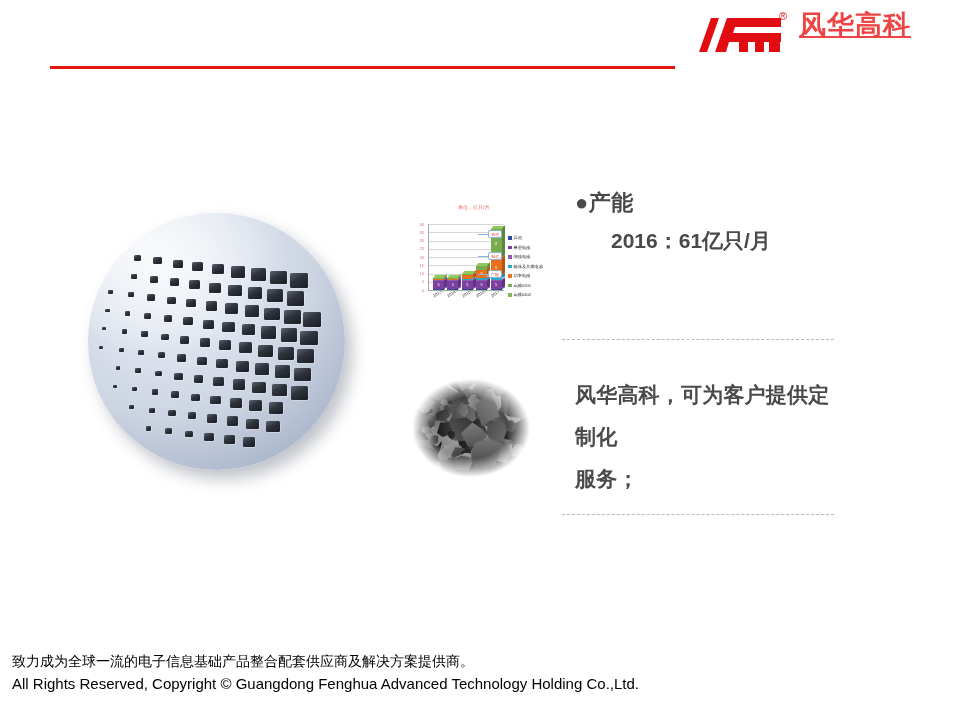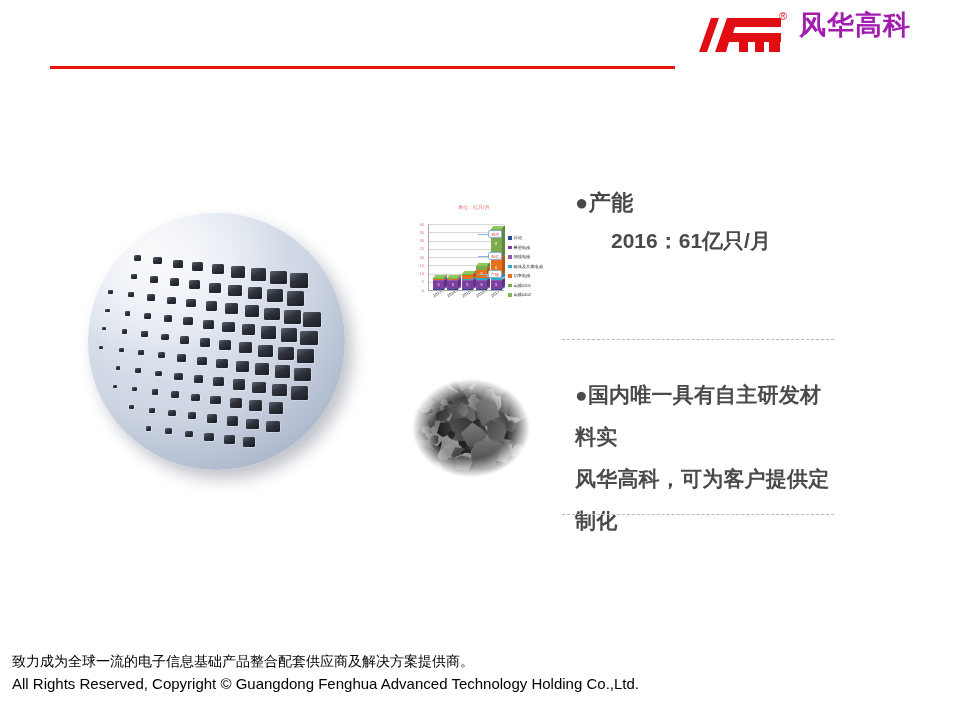--- a/index.html
+++ b/index.html
@@ -27,22 +27,22 @@
   
   #logo{position:absolute;left:695px;top:10px;width:250px;height:58px;}
   #logo-mark{position:absolute;left:0;top:2px;width:92px;height:48px;}
   #logo-reg{
     position:absolute;left:84px;top:0px;
     font-size:11px;color:#e20d12;font-family:"Liberation Sans",sans-serif;
   }
   #logo-cn{
     position:absolute;left:104px;top:0px;
     font-family:"Liberation Serif","DejaVu Serif",serif;
-    font-size:27px;font-weight:700;color:#a21caf;letter-spacing:1px;
-    line-height:30px;white-space:nowrap;
+    font-size:27px;font-weight:700;color:#ef4444;letter-spacing:1px;
+    line-height:30px;white-space:nowrap;text-decoration:underline;
   }
   #logo-en{
     position:absolute;left:104px;top:30px;
     font-size:22px;font-weight:700;color:#13307d;
     letter-spacing:2.5px;line-height:24px;white-space:nowrap;
     font-family:"Liberation Sans",sans-serif;
   }
 
   
   #product-photo{
@@ -610,22 +610,22 @@
 </div>
 
 <div id="text-col">
   <div class="bullet-head">●产能</div>
   <div class="bullet-sub">2016：61亿只/月</div>
 </div>
 
 <div id="divider-1"></div>
 
 <div id="bullet-block-2">
-  <div class="para">●国内唯一具有自主研发材料实</div>
   <div class="para">风华高科，可为客户提供定制化</div>
+  <div class="para">服务；</div>
 </div>
 
 <div id="divider-2"></div>
 
 <div id="footer">
   <div id="footer-cn">致力成为全球一流的电子信息基础产品整合配套供应商及解决方案提供商。</div>
   <div id="footer-en">All Rights Reserved, Copyright  © Guangdong  Fenghua   Advanced  Technology  Holding Co.,Ltd.</div>
 </div>
 
 </body></html>

